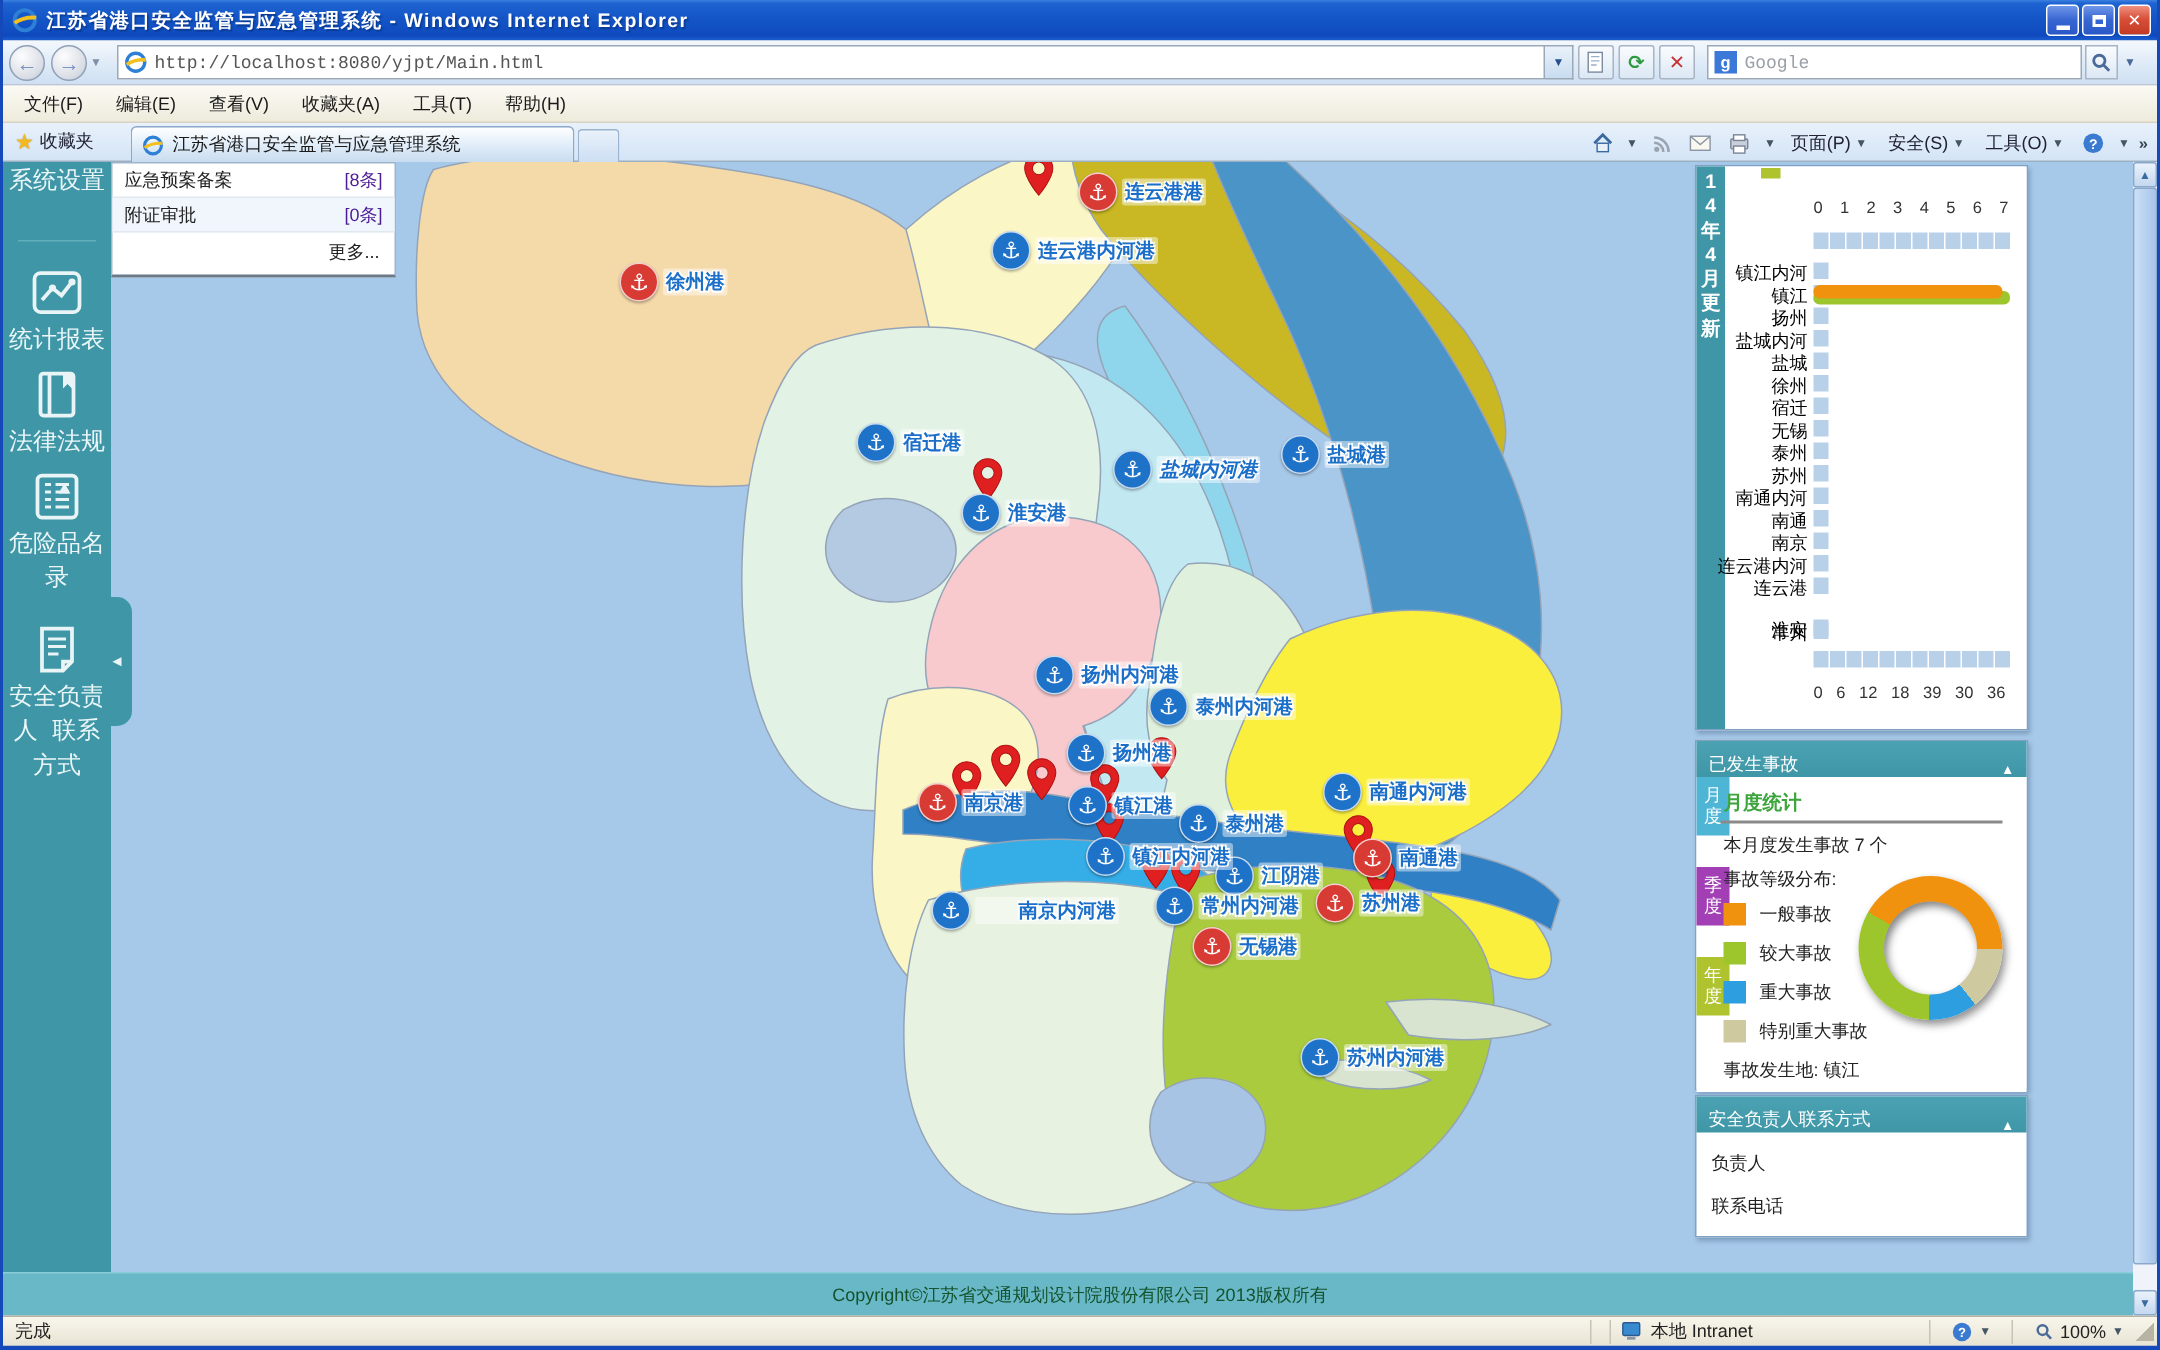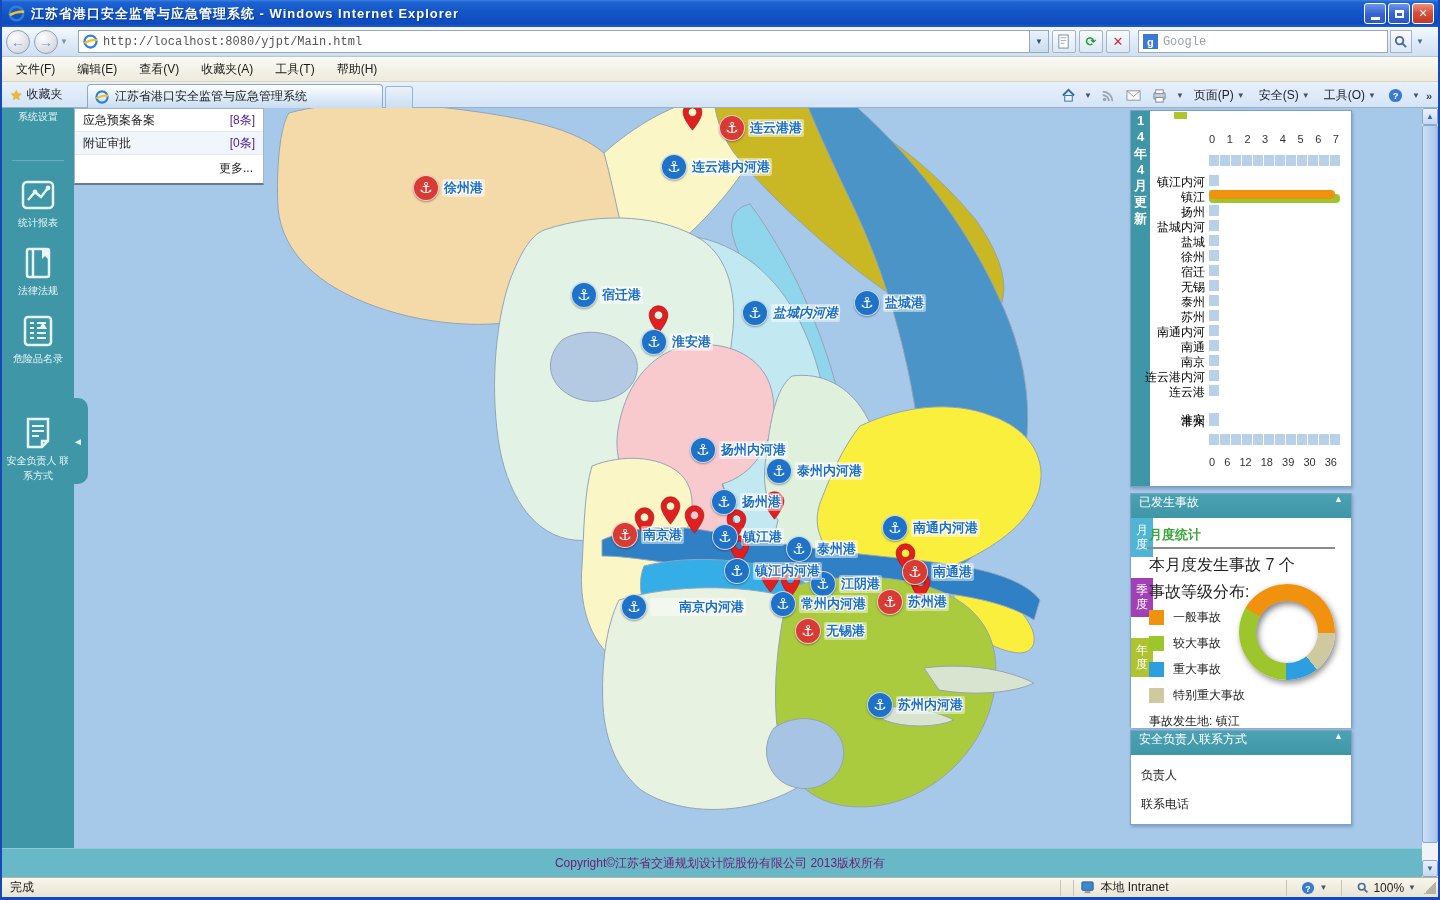--- a/index.html
+++ b/index.html
@@ -75,21 +75,21 @@
   .cmd-drop { font-size:12px; color:#223; display:flex; align-items:center; gap:3px; padding:2px 4px; }
   .cmd-drop .dar { font-size:8px; color:#456; }
   .chev { font-size:11px; color:#345; font-weight:bold; }
 
   
   #content { position:absolute; left:0; top:108px; width:1436px; height:769px; background:#A7C9E9; overflow:hidden; }
 
   
   #sidebar { position:absolute; left:0; top:0; width:72px; height:740px; background:#3E96A6; overflow:hidden; }
   .side-item { position:absolute; left:0; width:72px; text-align:center; color:#EAF6F8; }
-  .side-item .lbl { font-size:10px; line-height:1.45; }
+  .side-item .lbl { font-size:16px; line-height:1.45;font-family:Liberation Mono, monospace; }
   .side-item svg { display:block; margin:0 auto 4px auto; }
   #side-div1 { position:absolute; left:10px; top:52px; width:52px; height:1px; background:#63AEBC; }
   #collapse-tab { position:absolute; left:66px; top:290px; width:20px; height:86px; background:#3E96A6;
     border-radius:0 10px 10px 0; display:flex; align-items:center; justify-content:center; }
   #collapse-tab .arr { color:#EAF6F8; font-size:10px; }
 
   
   #map { position:absolute; left:72px; top:0; width:1352px; height:740px; background:#A7C9E9; overflow:hidden; }
   #map svg.geo { position:absolute; left:0; top:0; }
   .port { position:absolute; width:26px; height:26px; border-radius:50%;
@@ -108,21 +108,21 @@
   .qrow { display:flex; justify-content:space-between; align-items:center; height:23px;
     padding:0 8px; font-size:12px; color:#222; border-bottom:1px solid #E2E8F0; }
   .qrow:nth-child(2) { background:#F0F6FC; }
   .qrow .cnt { color:#4c1d95; }
   #qmore { text-align:right; padding:5px 10px 6px 0; font-size:12px; color:#222; }
 
   
   .rpanel { position:absolute; left:1128px; width:222px; background:#fff;
     border:1px solid #7FA2C4; box-shadow:1px 2px 3px rgba(30,60,100,.3); z-index:12; }
   .rpanel-head { height:24px; background:linear-gradient(#4AA2B2,#3E96A6); color:#fff; font-size:12px;
-    display:flex; align-items:flex-start; justify-content:space-between; padding:0 8px; }
+    display:flex; align-items:flex-end; justify-content:space-between; padding:0 8px; }
   .rpanel-head .up { font-size:9px; }
 
   
   #chartpanel { top:2px; height:377px; }
   #chartpanel .strip { position:absolute; left:0; top:0; width:19px; height:100%; background:#3E96A6;
     color:#fff; font-weight:bold; font-size:13px; text-align:center; line-height:1.25; padding-top:2px; }
   #chartpanel .legend-remnant { position:absolute; left:24px; top:1px; width:13px; height:7px; background:#AEC32E; }
   #chart-area { position:absolute; left:19px; top:0; width:201px; height:100%; background:#fff; }
   .axis-top { position:absolute; left:59px; top:22px; width:130px; display:flex; justify-content:space-between;
     font-size:11px; color:#333; }
@@ -136,37 +136,37 @@
     font-size:11px; color:#333; }
 
   
   #accpanel { top:385px; height:234px; }
   #accpanel .body { position:absolute; left:0; top:24px; width:100%; height:210px; background:#fff; }
   .vtab { position:absolute; left:0; width:22px; color:#fff; font-size:12px; text-align:center;
     line-height:1.2; padding:5px 0; border-radius:0 0 0 0; }
   #acc-content { position:absolute; left:12px; top:4px; width:196px; }
   #acc-title { color:#3DA53D; font-weight:bold; font-size:13px; margin:4px 0 3px 6px; }
   #acc-hr { height:2px; background:#8A8A8A; margin:0 4px 6px 4px; }
-  .acc-line { font-size:16px; color:#222; margin:0 0 6px 6px; }
+  .acc-line { font-size:12px; color:#222; margin:0 0 6px 6px; }
   .leg-item { display:flex; align-items:center; margin:0 0 9px 6px; font-size:12px; color:#222; }
   .leg-sq { width:15px; height:15px; margin-right:9px; }
   #donut { position:absolute; right:4px; top:62px; width:96px; height:96px; border-radius:50%;
     box-shadow:2px 3px 6px rgba(0,0,0,.45); }
   #donut::after { content:""; position:absolute; left:17px; top:17px; width:62px; height:62px;
     border-radius:50%; background:#fff; box-shadow:inset 2px 3px 6px rgba(0,0,0,.5); }
   #acc-loc { font-size:12px; color:#222; margin:4px 0 0 6px; }
 
   
   #contactpanel { top:622px; height:95px; }
   .c-row { font-size:12px; color:#222; margin:12px 0 0 10px; }
 
   
   #footer { position:absolute; left:0; top:740px; width:1436px; height:29px; background:#68B8C8;
     border-top:1px solid #8ACBD8; display:flex; align-items:center; justify-content:center; }
-  #footer .copy { font-size:12px; color:#701a75; }
+  #footer .copy { font-size:12px; color:#14532d; }
 
   
   #vscroll { position:absolute; right:0; top:0; width:16px; height:769px; background:#F0F4FA; z-index:20; }
   .sbtn { position:absolute; left:0; width:16px; height:17px; background:linear-gradient(#EAF2FB,#C4D8F0);
     border:1px solid #8AA8CC; border-radius:2px; color:#3A6AA0; font-size:8px;
     display:flex; align-items:center; justify-content:center; }
   #sthumb { position:absolute; left:0; top:17px; width:16px; height:718px;
     background:linear-gradient(90deg,#CDE0F6,#B8D2F0 50%,#A8C4E8); border:1px solid #8AA8CC; border-radius:2px; }
 
   

